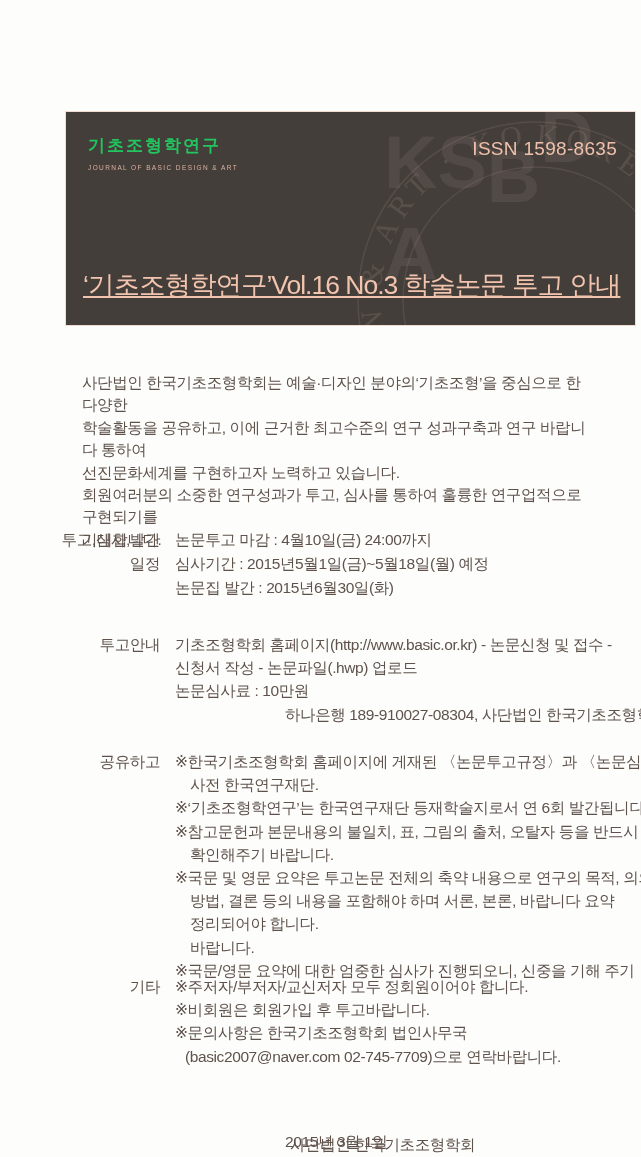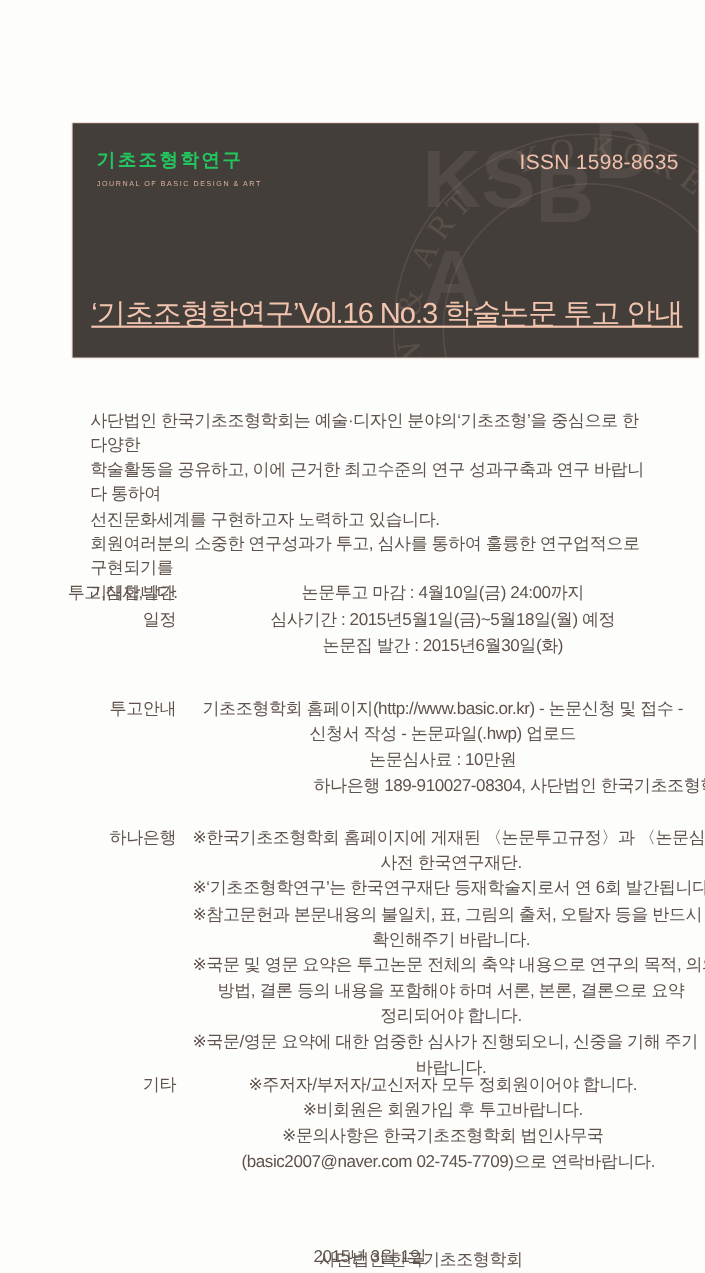--- a/index.html
+++ b/index.html
@@ -45,21 +45,21 @@
   .wm-d{transform:translateY(-26px);}
   .wm-a{transform:translateY(6px);}
   
   .txt{font-size:15.5px;letter-spacing:-.4px;}
   .intro{
     position:absolute;left:82px;top:372px;width:505px;
     line-height:22.4px;white-space:pre-line;
   }
   .row{position:absolute;left:0;width:521px;}
   .row .lbl{position:absolute;left:0;top:0;width:160px;text-align:right;line-height:23.2px;white-space:pre-line;}
-  .row .cnt{margin-left:175px;width:455px;line-height:23.2px;text-align:center;}
+  .row .cnt{margin-left:175px;width:455px;line-height:23.2px;}
   .row.s1 .lbl,.row.s1 .cnt{line-height:24px;}
   .line{white-space:nowrap;}
   .c1{padding-left:15px;}   
   .c2{padding-left:110px;}  
   .c3{padding-left:10px;}   
   .footer-date{position:absolute;left:285px;top:1096px;margin-top:36px;}
   .footer-org{position:absolute;left:290px;top:1135px;}
 </style>
 </head>
 <body>
@@ -109,32 +109,32 @@
   <div class="lbl">투고안내</div>
   <div class="cnt">
     <div class="line">기초조형학회 홈페이지(http://www.basic.or.kr) - 논문신청 및 접수 -</div>
     <div class="line">신청서 작성 - 논문파일(.hwp) 업로드</div>
     <div class="line">논문심사료 : 10만원</div>
     <div class="line c2">하나은행 189-910027-08304, 사단법인 한국기초조형학회</div>
   </div>
 </div>
 
 <div class="row txt" style="top:750px">
-  <div class="lbl">하나은행</div>
+  <div class="lbl">공유하고</div>
   <div class="cnt">
     <div class="line">※한국기초조형학회 홈페이지에 게재된 〈논문투고규정〉과 〈논문심사규정〉을</div>
     <div class="line c1">사전 한국연구재단.</div>
     <div class="line">※‘기초조형학연구’는 한국연구재단 등재학술지로서 연 6회 발간됩니다.</div>
     <div class="line">※참고문헌과 본문내용의 불일치, 표, 그림의 출처, 오탈자 등을 반드시</div>
     <div class="line c1">확인해주기 바랍니다.</div>
     <div class="line">※국문 및 영문 요약은 투고논문 전체의 축약 내용으로 연구의 목적, 의의,</div>
-    <div class="line c1">방법, 결론 등의 내용을 포함해야 하며 서론, 본론, 결론으로 요약</div>
+    <div class="line c1">방법, 결론 등의 내용을 포함해야 하며 서론, 본론, 바랍니다 요약</div>
     <div class="line c1">정리되어야 합니다.</div>
+    <div class="line c1">바랍니다.</div>
     <div class="line">※국문/영문 요약에 대한 엄중한 심사가 진행되오니, 신중을 기해 주기</div>
-    <div class="line c1">바랍니다.</div>
   </div>
 </div>
 
 <div class="row txt" style="top:975px">
   <div class="lbl">기타</div>
   <div class="cnt">
     <div class="line">※주저자/부저자/교신저자 모두 정회원이어야 합니다.</div>
     <div class="line">※비회원은 회원가입 후 투고바랍니다.</div>
     <div class="line">※문의사항은 한국기초조형학회 법인사무국</div>
     <div class="line c3">(basic2007@naver.com 02-745-7709)으로 연락바랍니다.</div>

